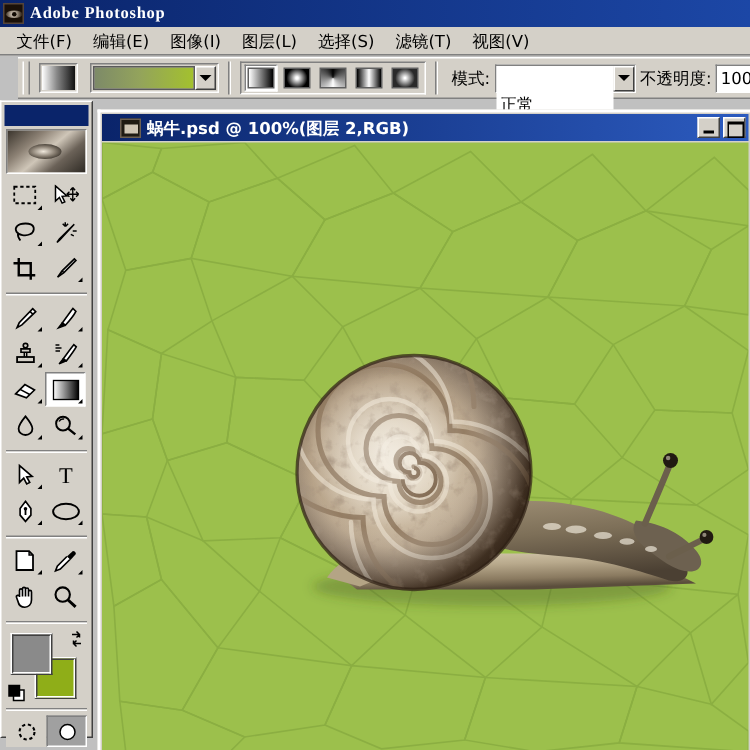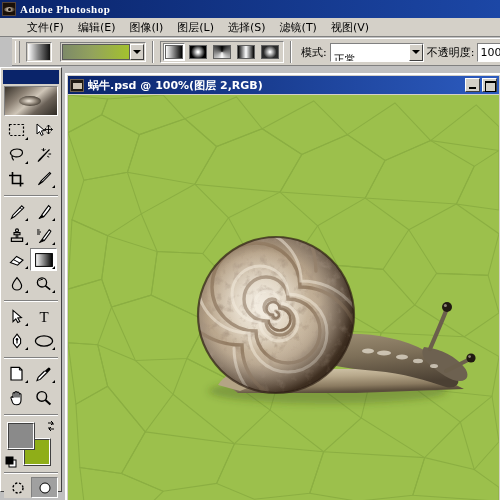--- a/index.html
+++ b/index.html
@@ -41,21 +41,21 @@
     color: #ffffff; font-size: 11px; font-weight: bold;
     font-family: "Liberation Serif", "DejaVu Serif", serif;
     letter-spacing: 0.5px; white-space: nowrap;
   }
 
   
   #menubar {
     position: absolute; left: 0; top: 18px; width: 500px; height: 19px;
     background: #d4d0c8;
     border-bottom: 1px solid #808080;
-    display: flex; align-items: center; padding-left: 20px;
+    display: flex; align-items: center; padding-left: 4px;
   }
   .menu-item {
     font-size: 11px; color: #000; padding: 2px 7px;
     white-space: nowrap; cursor: default;
     font-family: "DejaVu Sans", sans-serif;
   }
 
   
   #optionsbar {
     position: absolute; left: 0; top: 38px; width: 500px; height: 28px;
@@ -127,21 +127,21 @@
   .ob-label {
     font-size: 11px; color: #000; white-space: nowrap; margin: 0 3px;
     font-family: "DejaVu Sans", sans-serif;
   }
   #mode-combo {
     display: flex; height: 19px; align-items: stretch; flex: none;
     border: 1px solid #808080; border-right-color: #fff; border-bottom-color: #fff;
     background: #fff;
   }
   #mode-value {
-    width: 78px; font-size: 11px; color: #000; padding: 8px 3px;
+    width: 78px; font-size: 11px; color: #000; padding: 18px 3px;
     background: #fff; white-space: nowrap; overflow: hidden;
     font-family: "DejaVu Sans", sans-serif;
   }
   #opacity-field {
     height: 19px; width: 30px; flex: none;
     border: 1px solid #808080; border-right-color: #fff; border-bottom-color: #fff;
     background: #fff; font-size: 11px; padding: 2px 2px; color: #000;
     overflow: hidden; white-space: nowrap;
     font-family: "DejaVu Sans", sans-serif;
   }
@@ -233,21 +233,21 @@
   #docwin {
     position: absolute; left: 65px; top: 73px; width: 437px; height: 430px;
     background: #d4d0c8;
     border: 2px solid #d4d0c8;
     border-top-color: #ffffff; border-left-color: #ffffff;
     border-right-color: #404040; border-bottom-color: #404040;
   }
   #doc-titlebar {
     height: 18px; margin: 1px;
     background: linear-gradient(to right, #0a246a, #2c5bbf);
-    display: flex; align-items: center; padding-left: 2px;
+    display: flex; align-items: center; padding-left: 12px;
   }
   #doc-icon {
     width: 14px; height: 13px; margin-right: 4px; flex: none;
     background: #1f1a12; border: 1px solid #6d6052; position: relative; overflow: hidden;
   }
   #doc-icon::after {
     content: ""; position: absolute; left: 2px; top: 3px; width: 9px; height: 6px;
     background: #cfc5b4;
   }
   #doc-title-text {

